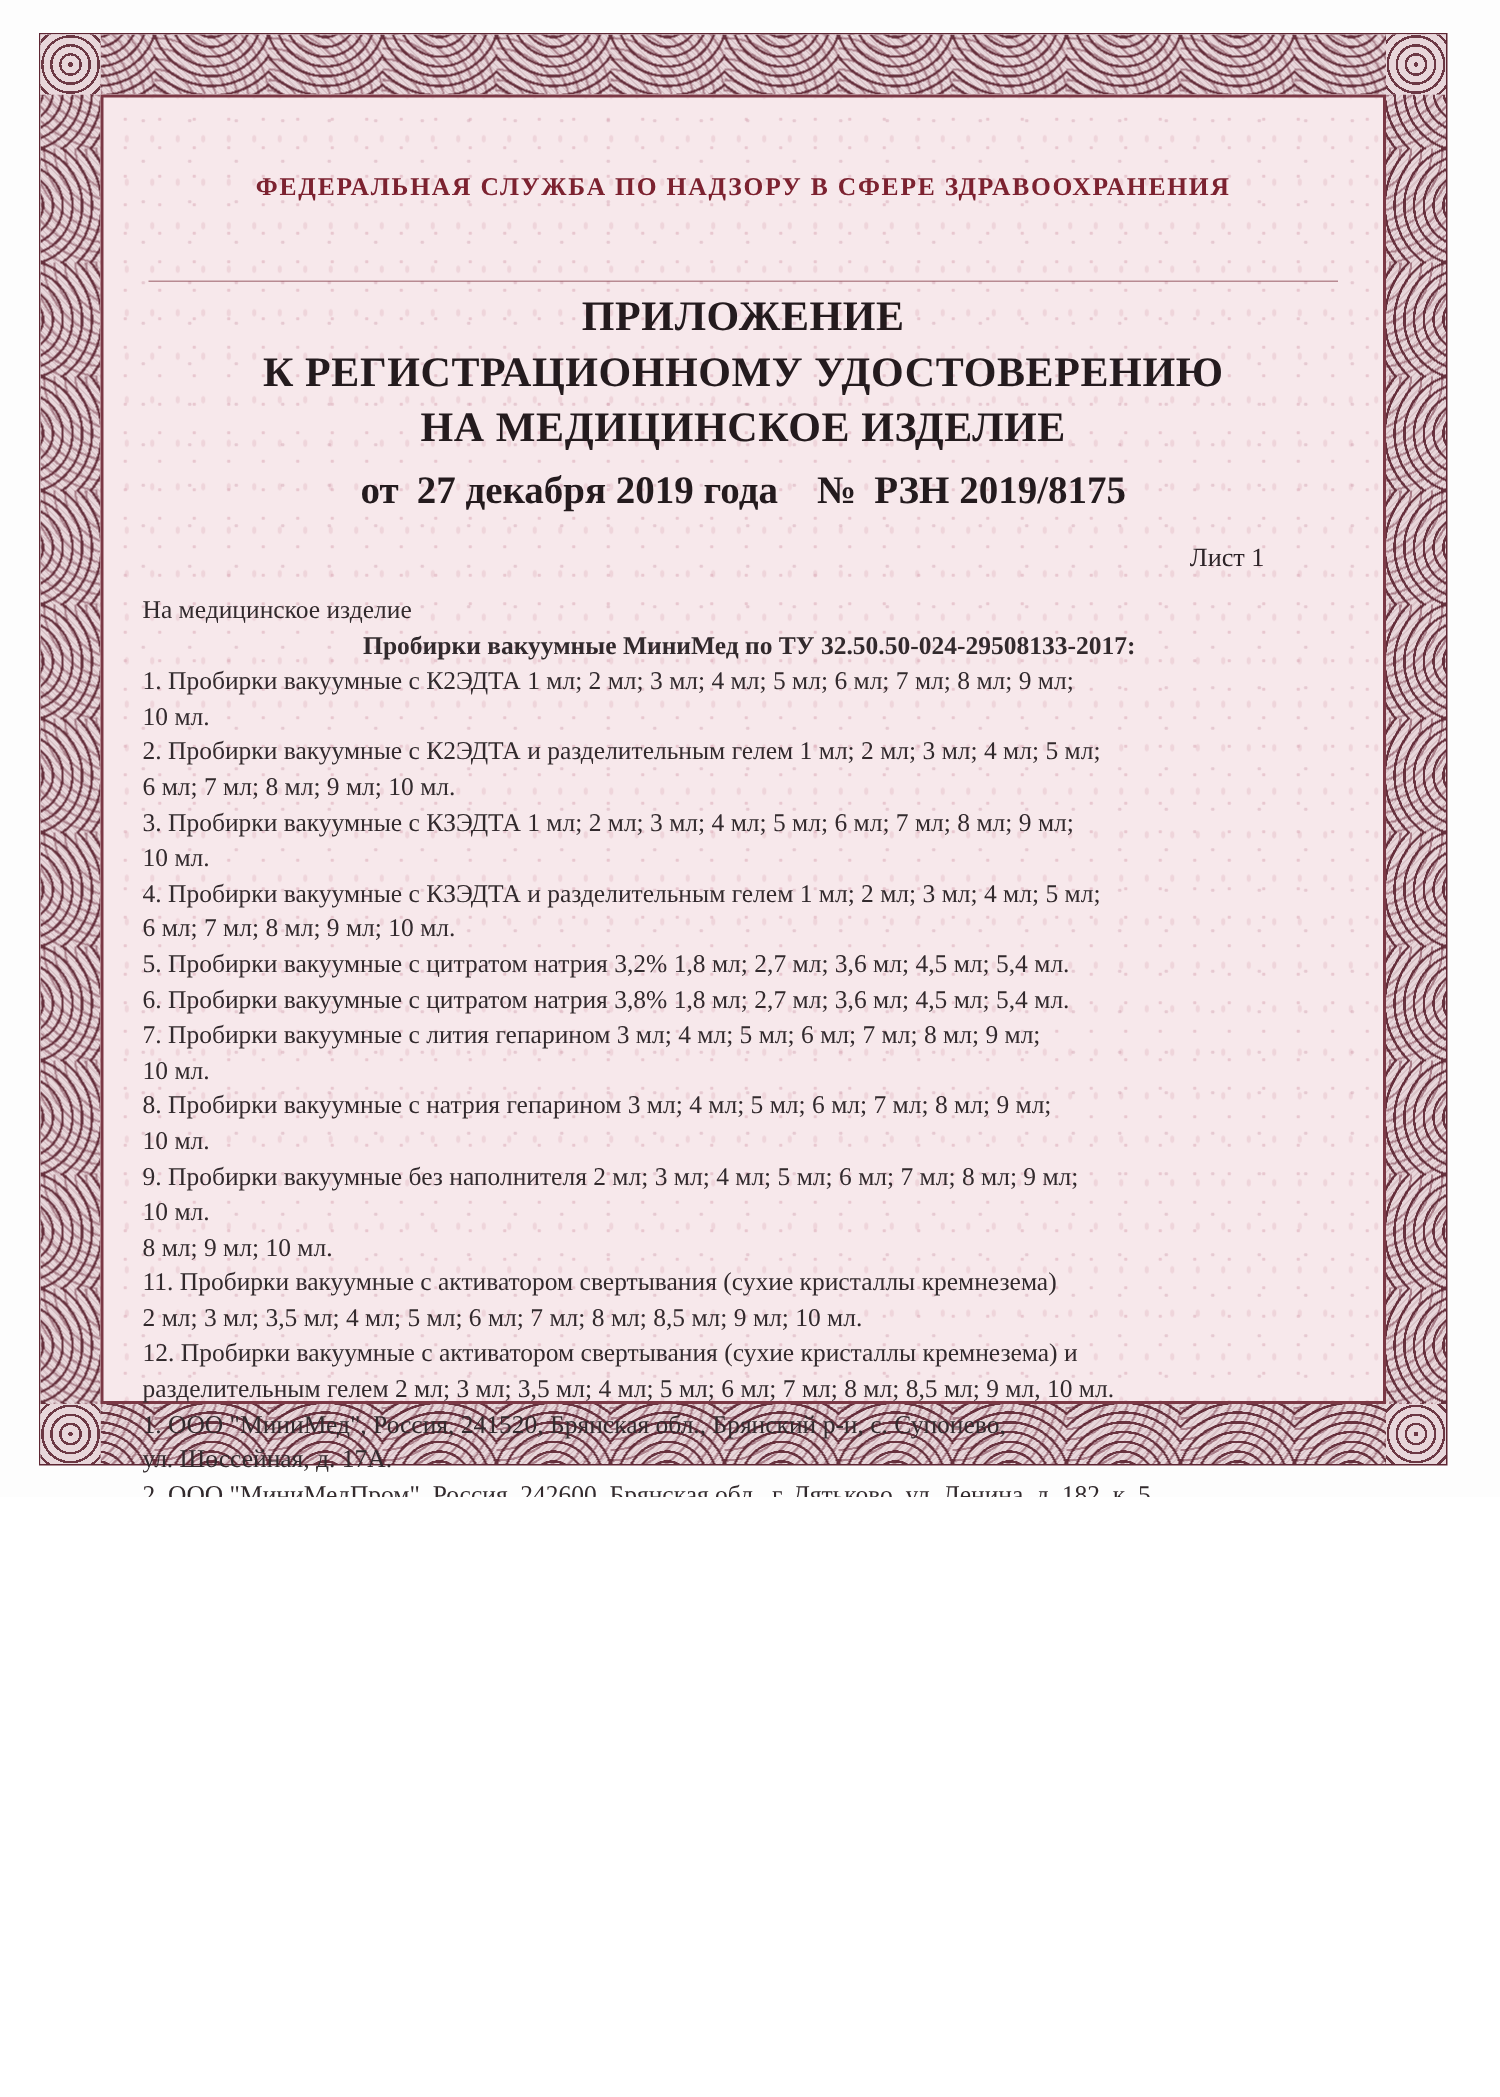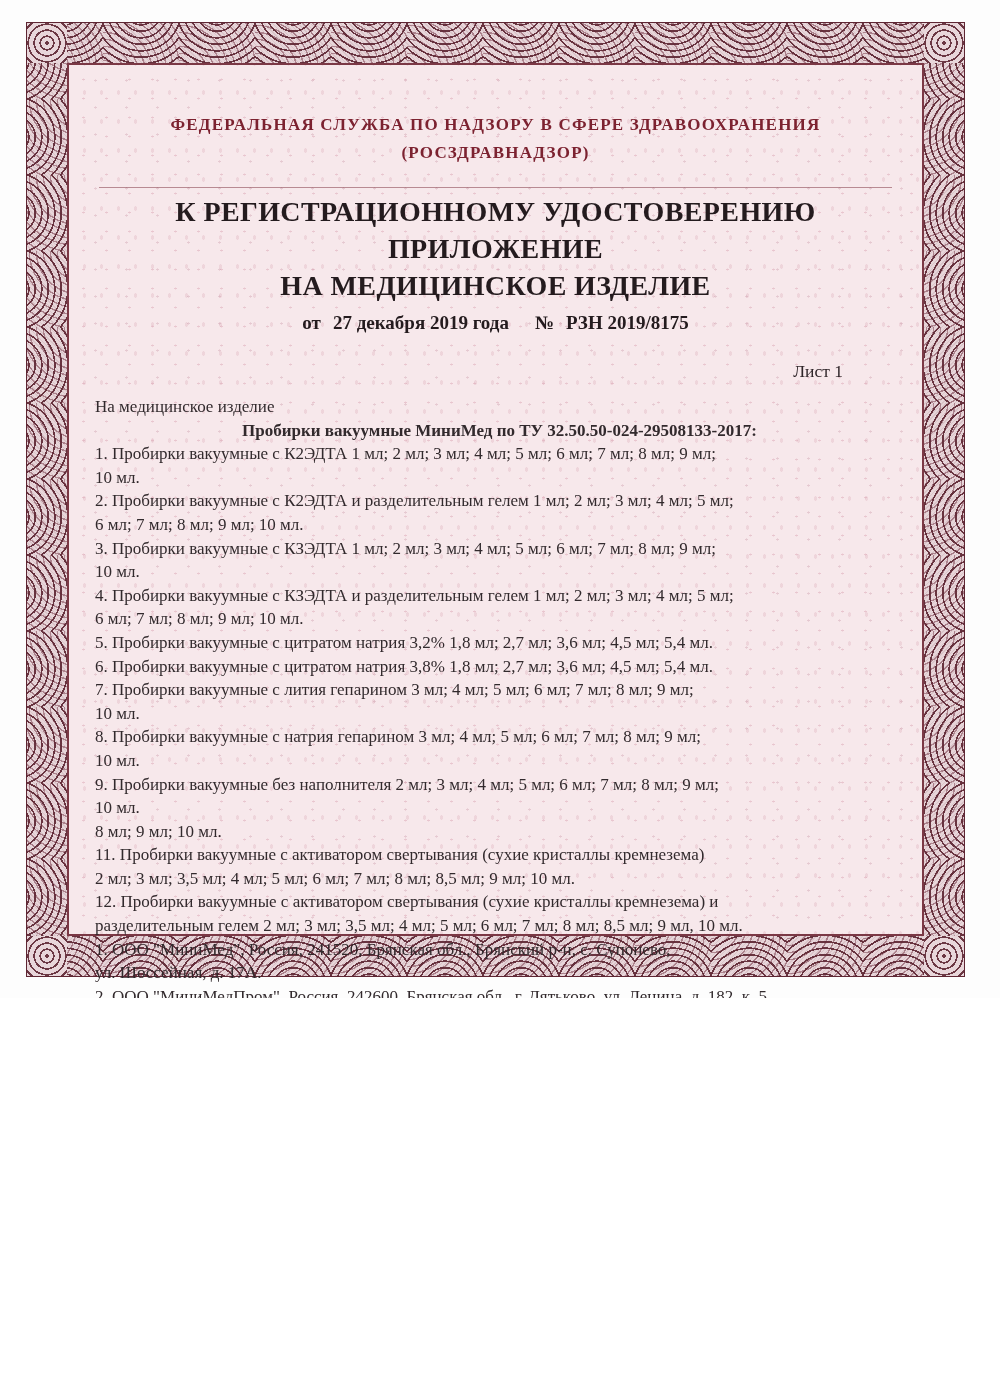--- a/index.html
+++ b/index.html
@@ -44,21 +44,21 @@
       radial-gradient(rgba(226,184,194,.40) 1.2px, transparent 1.7px);
     background-size:23px 19px,31px 27px,17px 29px;
     background-position:3px 5px,11px 2px,7px 13px;}
   .abs{position:absolute;}
   
   .org{left:0;right:0;top:46px;text-align:center;color:#7c2230;font-size:17px;line-height:28px;
        letter-spacing:1.2px;font-weight:600;}
   .divider{left:30px;right:30px;top:122px;height:0;border-top:1px solid rgba(122,44,58,.5);}
   .title{left:0;right:0;top:128px;text-align:center;color:#241b1e;font-weight:700;font-size:28px;
          line-height:37px;letter-spacing:.4px;}
-  .dateline{left:0;right:0;top:247px;text-align:center;color:#241b1e;font-weight:700;font-size:19px;}
+  .dateline{left:0;right:0;top:247px;text-align:center;color:#241b1e;font-weight:700;font-size:26px;}
   .dateline .gap{display:inline-block;width:26px;}
   .dateline .gap2{display:inline-block;width:12px;}
   .sheet{top:296px;right:79px;color:#2e2428;font-size:17.5px;}
   .body{left:26px;right:18px;top:330px;color:#322a2d;font-size:17px;line-height:23.6px;}
   .bodyline{white-space:nowrap;}
   .bodyline.bold{font-weight:700;text-align:center;}
   .sig-block{left:28px;top:1168px;color:#241b1e;font-weight:700;font-size:18.5px;line-height:28.5px;}
   .sig-name{top:1196px;right:34px;color:#241b1e;font-weight:700;font-size:13px;}
   .serial{top:1233px;right:17px;color:#e2251b;font-family:"DejaVu Sans Mono", monospace;
           font-size:24px;letter-spacing:4px;font-weight:700;}
@@ -77,28 +77,27 @@
     <div class="gb gb-right"></div>
     <div class="gb gb-corner c-tl"></div>
     <div class="gb gb-corner c-tr"></div>
     <div class="gb gb-corner c-bl"></div>
     <div class="gb gb-corner c-br"></div>
 
     <div class="inner">
 
       <div class="abs org">
         <div>ФЕДЕРАЛЬНАЯ СЛУЖБА ПО НАДЗОРУ В СФЕРЕ ЗДРАВООХРАНЕНИЯ</div>
-        <div>(РОСЗДРАВНАДЗОР)</div>
       </div>
 
       <div class="abs divider"></div>
 
       <div class="abs title">
+        <div>ПРИЛОЖЕНИЕ</div>
         <div>К РЕГИСТРАЦИОННОМУ УДОСТОВЕРЕНИЮ</div>
-        <div>ПРИЛОЖЕНИЕ</div>
         <div>НА МЕДИЦИНСКОЕ ИЗДЕЛИЕ</div>
       </div>
 
       <div class="abs dateline">
         <span>от</span><span class="gap2"></span><span>27 декабря 2019 года</span><span class="gap"></span><span>№</span><span class="gap2"></span><span>РЗН 2019/8175</span>
       </div>
 
       <div class="abs sheet">Лист  1</div>
 
       <div class="abs body" id="body-lines">

